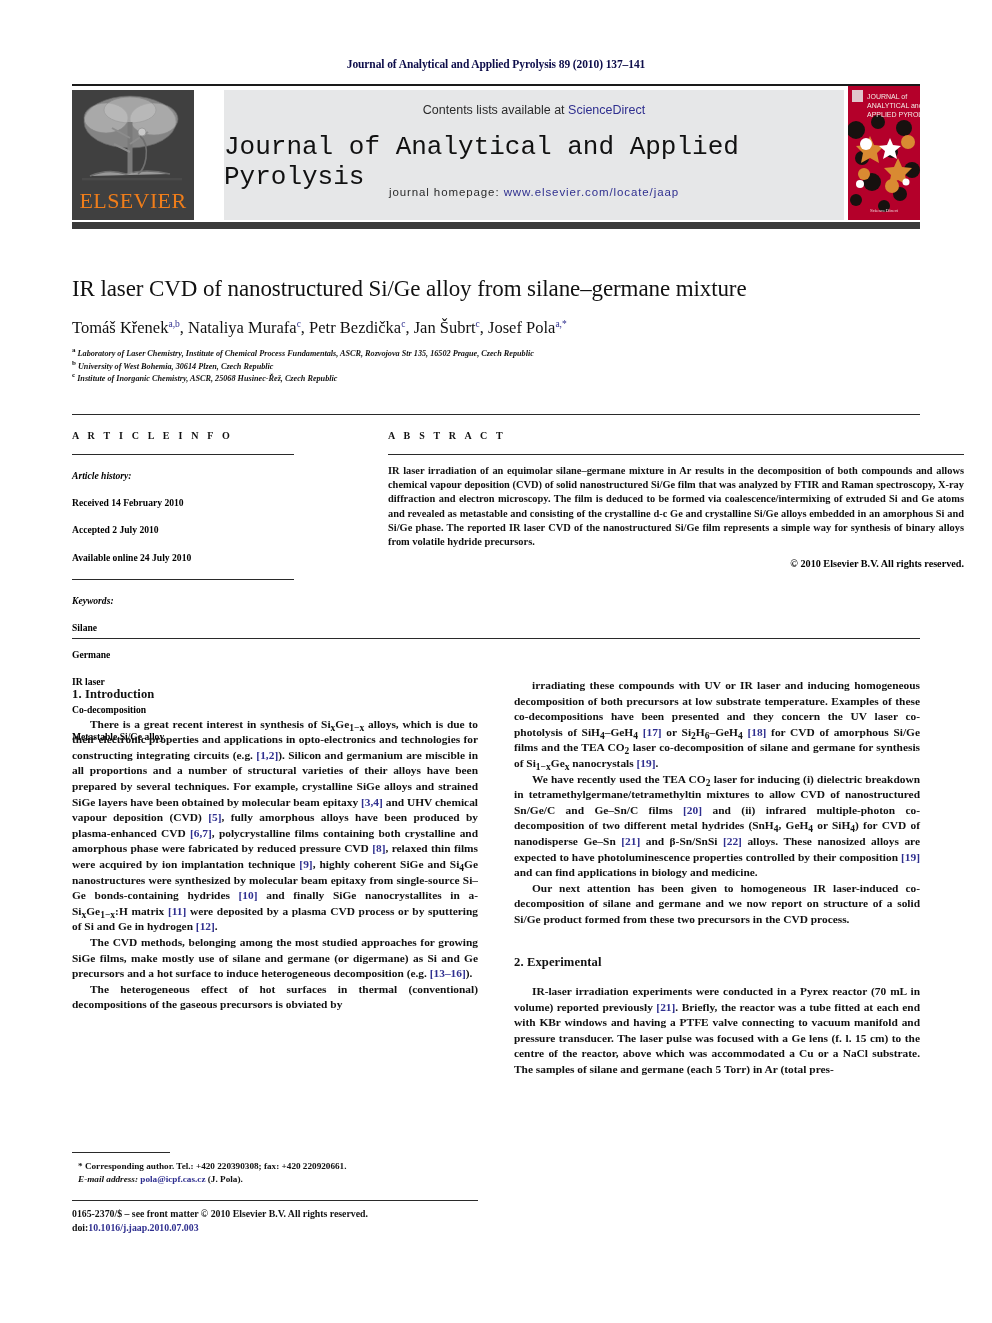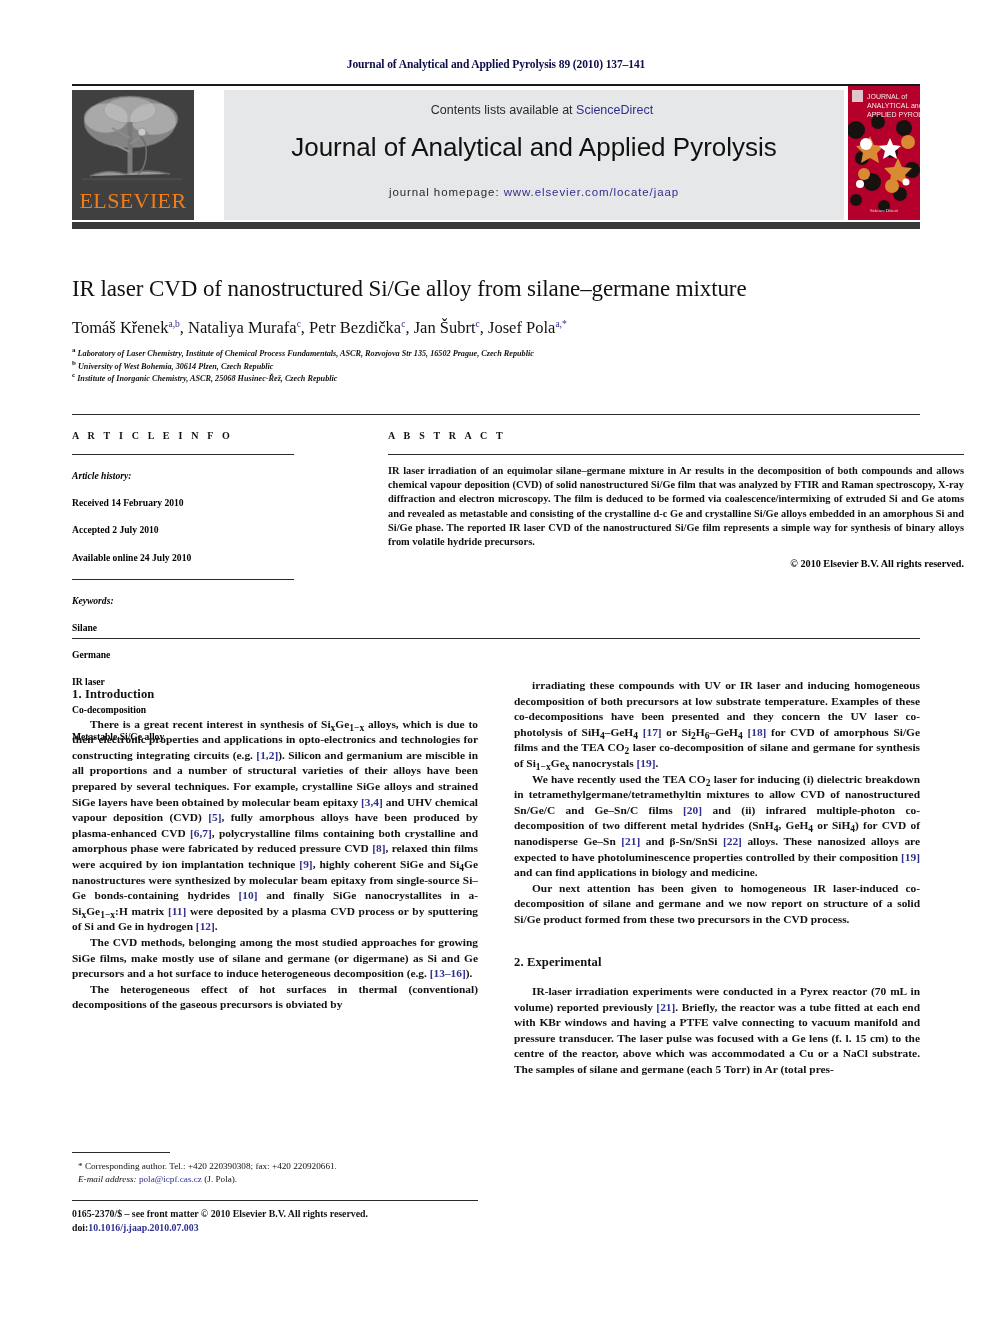--- a/index.html
+++ b/index.html
@@ -77,34 +77,34 @@
   }
   .grey-panel {
     position: absolute;
     left: 152px; top: 6px;
     width: 620px;
     height: 130px;
     background: #e6e7e8;
   }
   .contents-line {
     position: absolute;
-    left: 8px; top: 13px;
+    left: 0; top: 13px;
     width: 620px;
     text-align: center;
     font-family: "Liberation Sans", sans-serif;
     font-size: 12.5px;
     color: #2b2b2b;
   }
   .sd-link { color: #2f2f8f; }
   .journal-title-big {
     position: absolute;
     left: 0; top: 42px;
     width: 620px;
-    text-align: center;
-    font-family: Liberation Sans, sans-serif;
+    text-align: left;
+    font-family: Liberation Mono, monospace;
     font-size: 26px;
     color: #111111;
   }
   .homepage-line {
     position: absolute;
     left: 0; top: 96px;
     width: 620px;
     text-align: center;
     font-family: "Liberation Sans", sans-serif;
     font-size: 11.5px;
@@ -242,21 +242,21 @@
     left: 72px; top: 1152px;
     width: 98px;
     height: 1px;
     background: #2a2a2a;
   }
   .footnote {
     position: absolute;
     left: 72px; top: 1160px;
     width: 406px;
     font-family: "Liberation Serif", serif;
-    font-weight: normal;
+    font-weight: bold;
     font-size: 9.2px;
     line-height: 13px;
     color: #111111;
   }
   .footnote .ind { display: block; padding-left: 14px; text-indent: -8px; }
   .footnote .em { font-style: italic; }
   .footnote .mail { color: #2f2f8f; }
 
   
   .imprint-rule {

